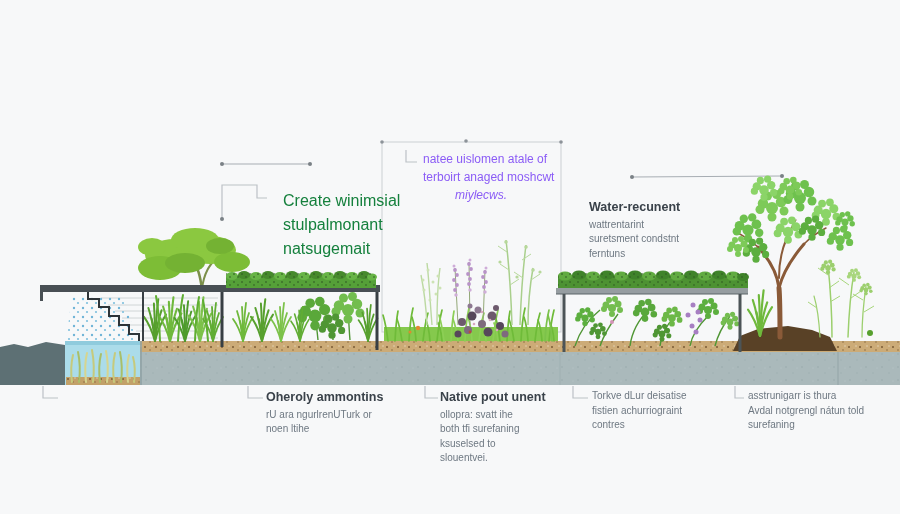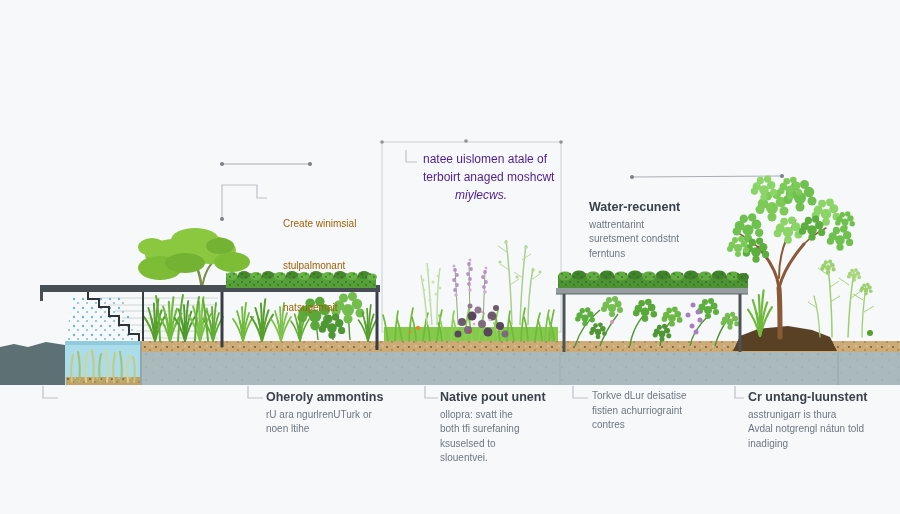--- a/index.html
+++ b/index.html
@@ -6,22 +6,22 @@
   #canvas{
     position:relative;width:900px;height:514px;overflow:hidden;
     background:#f7f8f9;
     font-family:"Liberation Sans","DejaVu Sans",sans-serif;
   }
   #scene{position:absolute;left:0;top:0;}
   .lbl{position:absolute;white-space:nowrap;}
   .lbl .t{font-weight:bold;font-size:12.5px;color:#3a424a;line-height:1.35;margin-bottom:2px;}
   .lbl .l{font-size:10px;color:#6e7882;line-height:1.45;}
   .lbl .l.it{font-style:italic;margin-left:32px;}
-  .lbl-plain .l{font-size:10px;color:#a16207;line-height:1.5;margin-top:27px;}
-  .box-lbl .l{font-size:12px;color:#4c1d95;line-height:1.5;}
+  .lbl-plain .l{font-size:16px;color:#15803d;line-height:1.5;}
+  .box-lbl .l{font-size:12px;color:#8b5cf6;line-height:1.5;}
   
   .a-topleft{left:283px;top:189px;}
   .a-box{left:423px;top:150px;}
   .a-topright{left:589px;top:199px;}
   .a-b0{left:73px;top:389px;}
   .a-b1{left:266px;top:389px;}
   .a-b2{left:440px;top:389px;}
   .a-b3{left:592px;top:389px;}
   .a-b4{left:748px;top:389px;}
 </style>
@@ -458,19 +458,18 @@
     <div class="l">slouentvei.</div>
   </div>
 
   <div class="lbl a-b3">
     <div class="l">Torkve dLur deisatise</div>
     <div class="l">fistien achurriograint</div>
     <div class="l">contres</div>
   </div>
 
   <div class="lbl a-b4">
-    <div class="t">Cr untang-luunstent</div>
     <div class="l">asstrunigarr is thura</div>
     <div class="l">Avdal notgrengl nátun told</div>
-    <div class="l">inadiging</div>
+    <div class="l">surefaning</div>
   </div>
 
 </div>
 
 </body></html>

